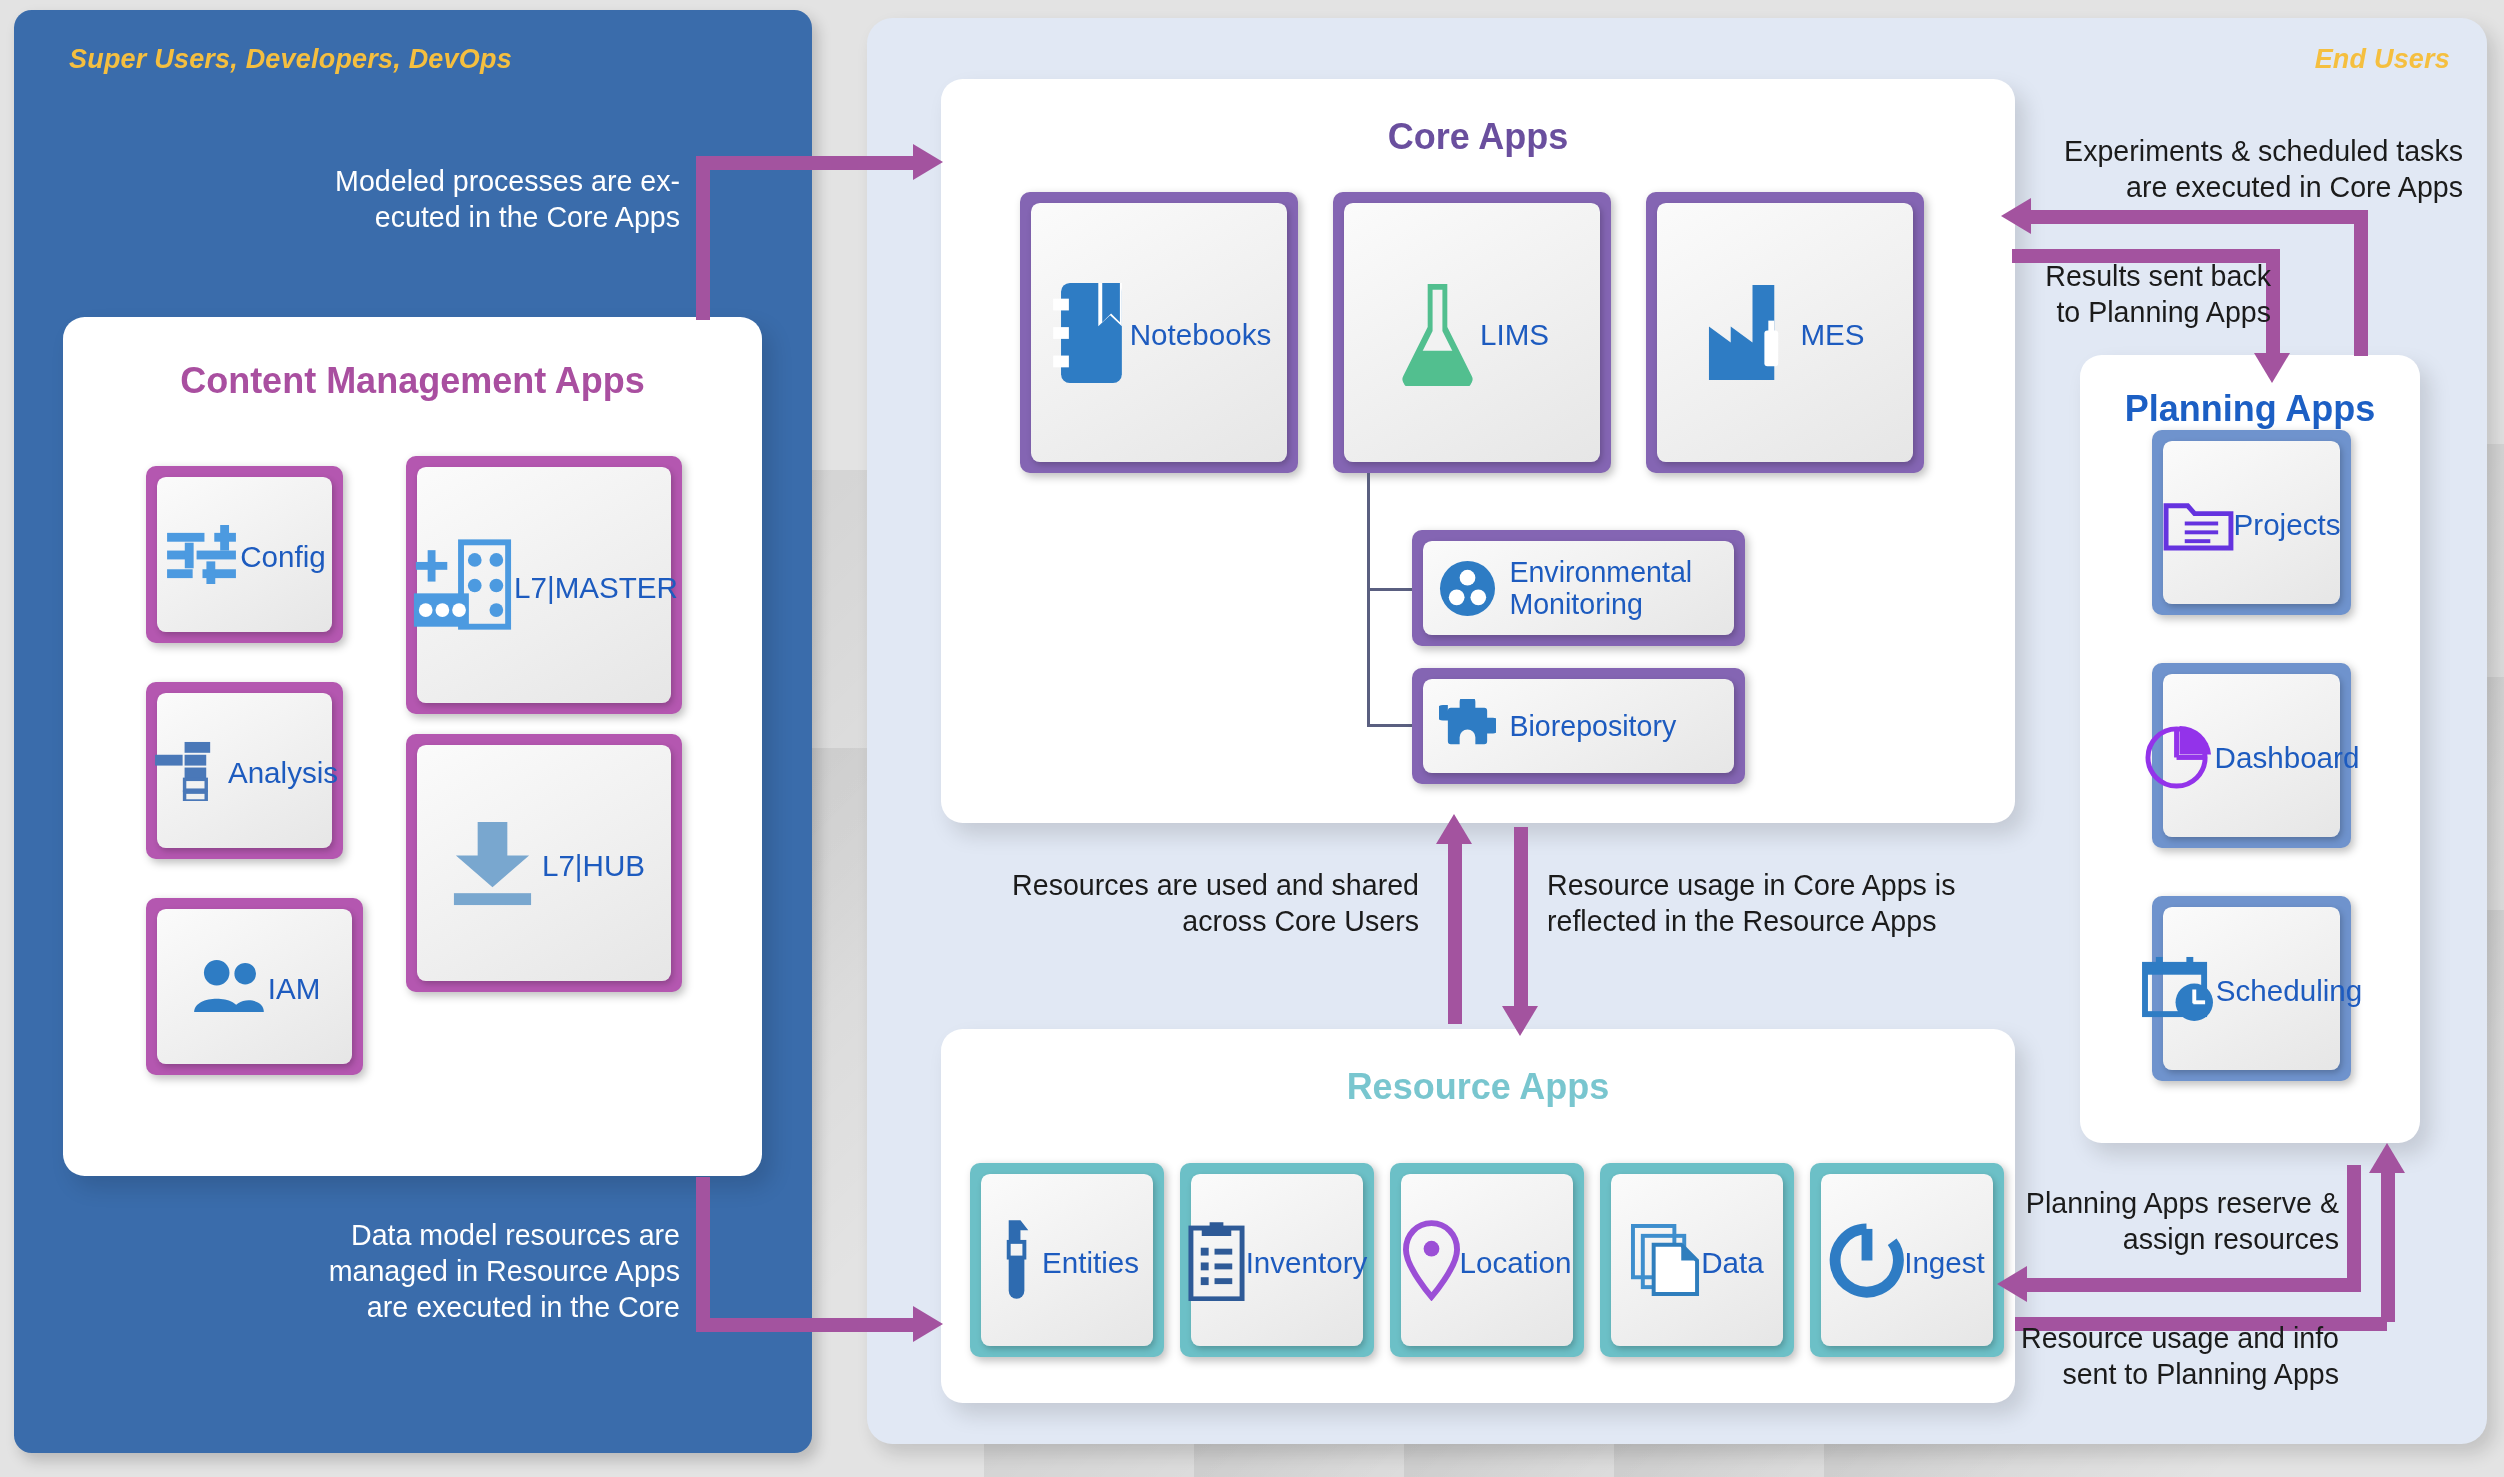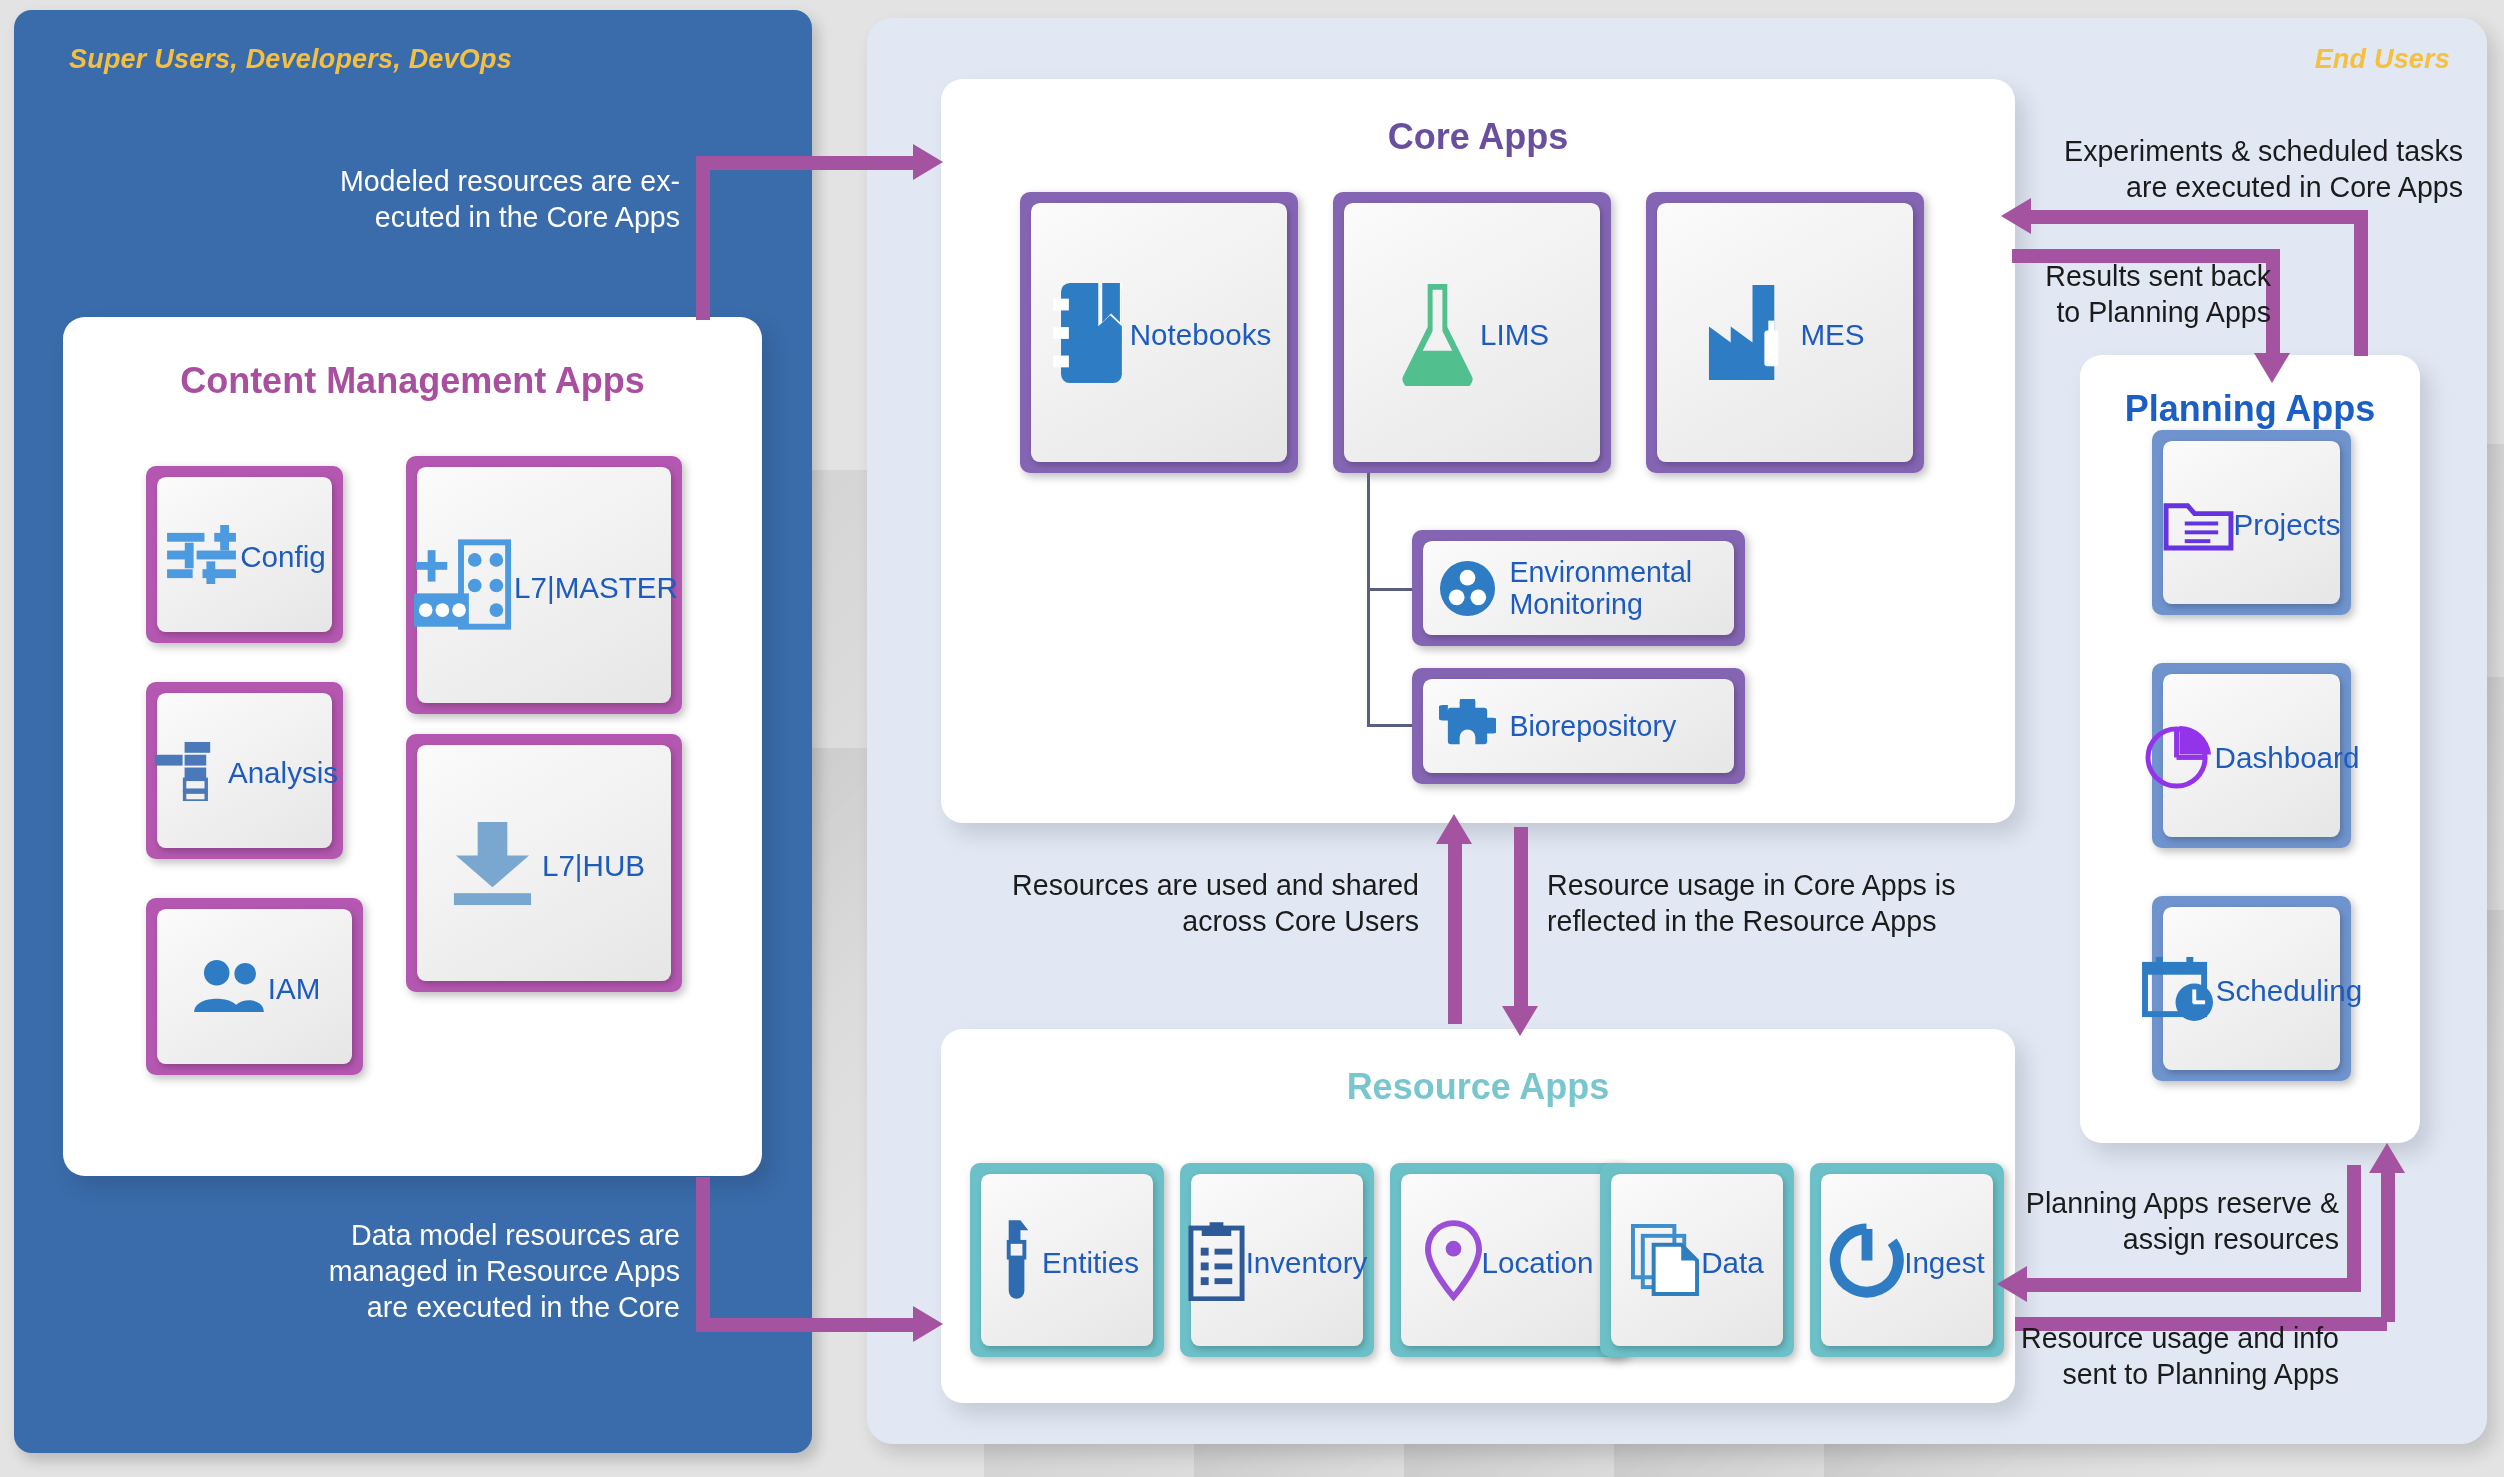--- a/index.html
+++ b/index.html
@@ -217,21 +217,21 @@
       <div class="ico">
         <svg width="99" height="91" viewBox="0 0 100 92">
           <path d="M35 4 h30 v34 h22 L50 70 L13 38 h22 Z" fill="#79a7cf"></path>
           <rect x="11" y="76" width="78" height="12" fill="#79a7cf"></rect>
         </svg>
       </div>
       <div class="lbl">L7|HUB</div>
     </div>
   </div>
 
-  <div class="note white right" style="left:227px;top:163px;width:453px;">Modeled resources are ex-
+  <div class="note white right" style="left:227px;top:163px;width:453px;">Modeled processes are ex-
 ecuted in the Core Apps</div>
   <div class="note white right" style="left:227px;top:1217px;width:453px;">Data model resources are
 managed in Resource Apps
 are executed in the Core</div>
 
   <div class="panel-right"></div>
   <div class="persona right">End Users</div>
 
   <div class="card core">
     <div class="card-title t-core">Core Apps</div>
@@ -350,21 +350,21 @@
           <rect x="14" y="43" width="8" height="8" fill="#2e5a97"></rect>
           <rect x="28" y="44" width="18" height="6" fill="#2e5a97"></rect>
           <rect x="14" y="58" width="8" height="8" fill="#2e5a97"></rect>
           <rect x="28" y="59" width="18" height="6" fill="#2e5a97"></rect>
         </svg>
       </div>
       <div class="lbl">Inventory</div>
     </div>
   </div>
 
-  <div class="tile res-tile" style="left:1390px;top:1163px;padding-left:44px;">
+  <div class="tile res-tile" style="left:1390px;top:1163px;">
     <div class="longshadow"></div>
     <div class="frame fr-teal"></div>
     <div class="inner">
       <div class="ico">
         <svg width="57" height="81" viewBox="0 0 58 82">
           <path d="M29 3 C14 3 3 15 3 30 C3 48 29 78 29 78 C29 78 55 48 55 30 C55 15 44 3 29 3 Z" fill="none" stroke="#9b4fd6" stroke-width="6"></path>
           <circle cx="29" cy="29" r="8" fill="#9b4fd6"></circle>
         </svg>
       </div>
       <div class="lbl">Location</div>

